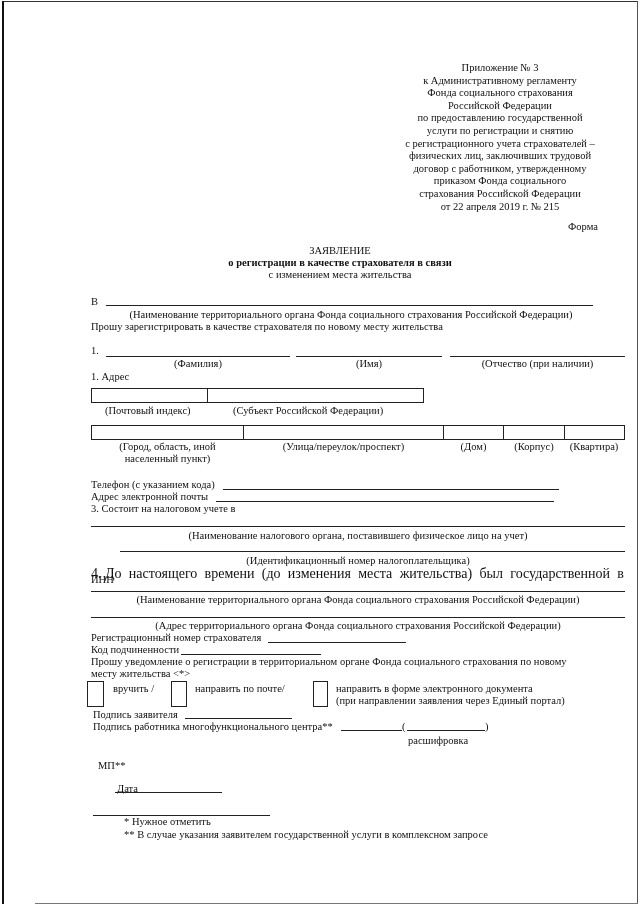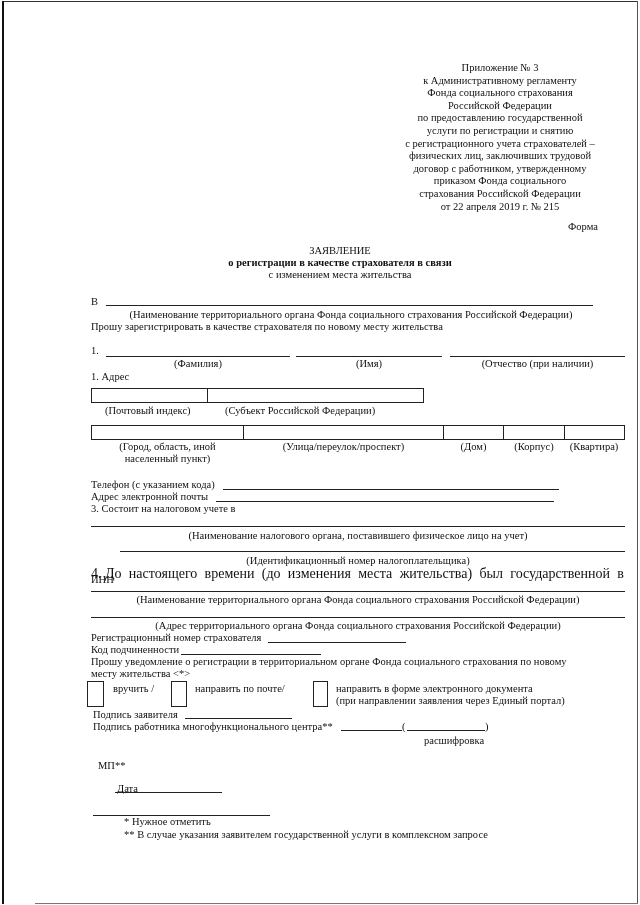--- a/index.html
+++ b/index.html
@@ -59,21 +59,21 @@
   <div class="line" style="left:450px; top:356px; width:175px;"></div>
   <div class="t c" style="left:106px; top:358px; width:184px;">(Фамилия)</div>
   <div class="t c" style="left:296px; top:358px; width:146px;">(Имя)</div>
   <div class="t c" style="left:450px; top:358px; width:175px;">(Отчество (при наличии)</div>
 
   <div class="t" style="left:91px; top:371px;">1. Адрес</div>
   <div class="box" style="left:91px; top:388px; width:333px; height:15px;"></div>
   <div class="box" style="left:91px; top:388px; width:117px; height:15px; border-right-width:1px;"></div>
   <div class="box" style="left:207px; top:388px; width:217px; height:15px;"></div>
   <div class="t" style="left:105px; top:405px;">(Почтовый индекс)</div>
-  <div class="t" style="left:225px; top:405px;">(Субъект Российской Федерации)</div>
+  <div class="t" style="left:233px; top:405px;">(Субъект Российской Федерации)</div>
 
   <div class="box" style="left:91px; top:425px; width:153px; height:15px;"></div>
   <div class="box" style="left:243px; top:425px; width:201px; height:15px;"></div>
   <div class="box" style="left:443px; top:425px; width:61px; height:15px;"></div>
   <div class="box" style="left:503px; top:425px; width:62px; height:15px;"></div>
   <div class="box" style="left:564px; top:425px; width:61px; height:15px;"></div>
   <div class="t c" style="left:91px; top:441px; width:153px;">(Город, область, иной</div>
   <div class="t c" style="left:91px; top:453px; width:153px;">населенный пункт)</div>
   <div class="t c" style="left:243px; top:441px; width:201px;">(Улица/переулок/проспект)</div>
   <div class="t c" style="left:443px; top:441px; width:61px;">(Дом)</div>
@@ -124,21 +124,21 @@
   <div class="t" style="left:336px; top:683px;">направить в форме электронного документа</div>
   <div class="t" style="left:336px; top:695px;">(при направлении заявления через Единый портал)</div>
 
   <div class="t" style="left:93px; top:709px;">Подпись заявителя</div>
   <div class="line" style="left:185px; top:718px; width:107px;"></div>
   <div class="t" style="left:93px; top:721px;">Подпись работника многофункционального центра**</div>
   <div class="line" style="left:341px; top:730px; width:61px;"></div>
   <div class="t" style="left:402px; top:721px;">(</div>
   <div class="line" style="left:407px; top:730px; width:78px;"></div>
   <div class="t" style="left:485px; top:721px;">)</div>
-  <div class="t" style="left:408px; top:735px;margin-left:16px;">расшифровка</div>
+  <div class="t" style="left:408px; top:735px;">расшифровка</div>
 
   <div class="t" style="left:98px; top:760px;">МП**</div>
   <div class="t" style="left:93px; top:783px;margin-left:24px;">Дата</div>
   <div class="line" style="left:115px; top:792px; width:107px;"></div>
 
   <div class="line" style="left:93px; top:815px; width:177px;"></div>
   <div class="t" style="left:124px; top:816px;">* Нужное отметить</div>
   <div class="t" style="left:124px; top:829px;">** В случае указания заявителем государственной услуги в комплексном запросе</div>
 </div>
 

